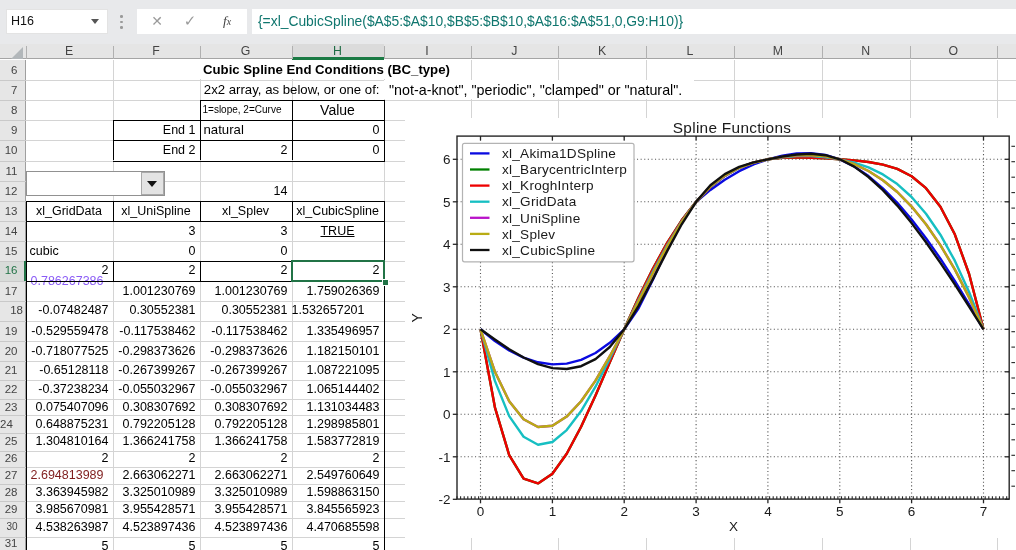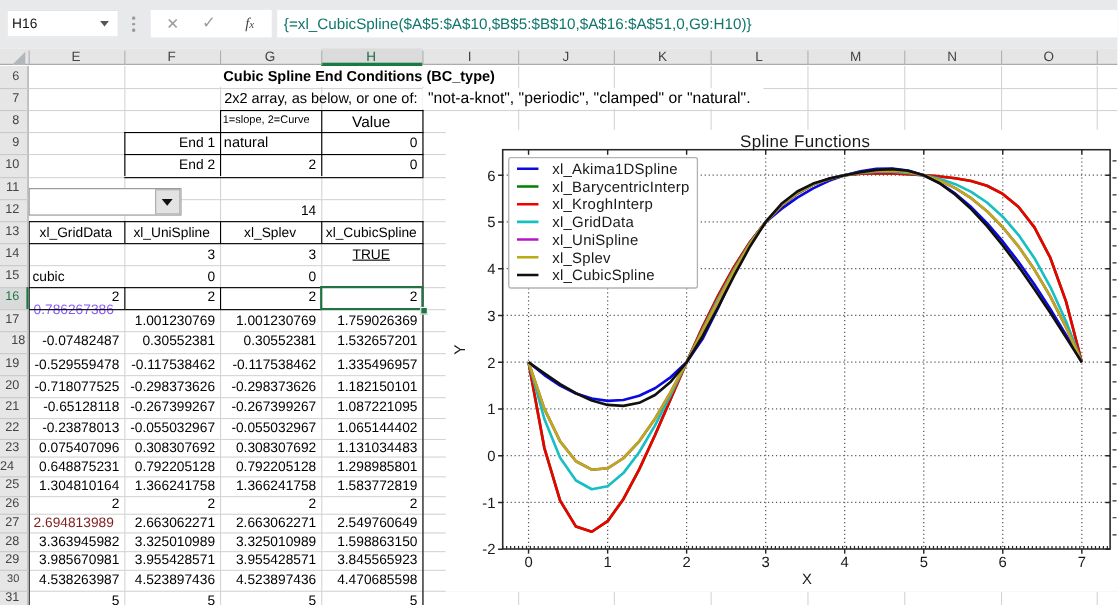--- a/index.html
+++ b/index.html
@@ -77,34 +77,34 @@
 <div style="position:absolute;left:112.5px;top:261.4px;width:87.0px;height:19.6px;line-height:19.6px;font-size:12.5px;color:#000;white-space:nowrap;text-align:right;padding-right:4px;box-sizing:border-box;">2</div>
 <div style="position:absolute;left:199.5px;top:261.4px;width:92.0px;height:19.6px;line-height:19.6px;font-size:12.5px;color:#000;white-space:nowrap;text-align:right;padding-right:4px;box-sizing:border-box;">2</div>
 <div style="position:absolute;left:291.5px;top:261.4px;width:92.0px;height:19.6px;line-height:19.6px;font-size:12.5px;color:#000;white-space:nowrap;text-align:right;padding-right:4px;box-sizing:border-box;">2</div>
 <div style="position:absolute;left:25.5px;top:271px;width:87.0px;height:20.0px;line-height:20.0px;font-size:12.5px;color:#8b5cf6;white-space:nowrap;text-align:center;padding-right:4px;box-sizing:border-box;">0.786267386</div>
 <div style="position:absolute;left:112.5px;top:281.0px;width:87.0px;height:20.0px;line-height:20.0px;font-size:12.5px;color:#000;white-space:nowrap;text-align:right;padding-right:4px;box-sizing:border-box;">1.001230769</div>
 <div style="position:absolute;left:199.5px;top:281.0px;width:92.0px;height:20.0px;line-height:20.0px;font-size:12.5px;color:#000;white-space:nowrap;text-align:right;padding-right:4px;box-sizing:border-box;">1.001230769</div>
 <div style="position:absolute;left:291.5px;top:281.0px;width:92.0px;height:20.0px;line-height:20.0px;font-size:12.5px;color:#000;white-space:nowrap;text-align:right;padding-right:4px;box-sizing:border-box;">1.759026369</div>
 <div style="position:absolute;left:25.5px;top:301.0px;width:87.0px;height:19.5px;line-height:19.5px;font-size:12.5px;color:#000;white-space:nowrap;text-align:right;padding-right:4px;box-sizing:border-box;">-0.07482487</div>
 <div style="position:absolute;left:112.5px;top:301.0px;width:87.0px;height:19.5px;line-height:19.5px;font-size:12.5px;color:#000;white-space:nowrap;text-align:right;padding-right:4px;box-sizing:border-box;">0.30552381</div>
 <div style="position:absolute;left:199.5px;top:301.0px;width:92.0px;height:19.5px;line-height:19.5px;font-size:12.5px;color:#000;white-space:nowrap;text-align:right;padding-right:4px;box-sizing:border-box;">0.30552381</div>
-<div style="position:absolute;left:291.5px;top:301.0px;width:92.0px;height:19.5px;line-height:19.5px;font-size:12.5px;color:#000;white-space:nowrap;text-align:right;padding-right:4px;box-sizing:border-box;">1.532657201</div>
+<div style="position:absolute;left:291.5px;top:301.0px;width:92.0px;height:19.5px;line-height:19.5px;font-size:12.5px;color:#000;white-space:nowrap;text-align:left;padding-right:4px;box-sizing:border-box;">1.532657201</div>
 <div style="position:absolute;left:25.5px;top:320.5px;width:87.0px;height:20.0px;line-height:20.0px;font-size:12.5px;color:#000;white-space:nowrap;text-align:right;padding-right:4px;box-sizing:border-box;">-0.529559478</div>
 <div style="position:absolute;left:112.5px;top:320.5px;width:87.0px;height:20.0px;line-height:20.0px;font-size:12.5px;color:#000;white-space:nowrap;text-align:right;padding-right:4px;box-sizing:border-box;">-0.117538462</div>
 <div style="position:absolute;left:199.5px;top:320.5px;width:92.0px;height:20.0px;line-height:20.0px;font-size:12.5px;color:#000;white-space:nowrap;text-align:right;padding-right:4px;box-sizing:border-box;">-0.117538462</div>
 <div style="position:absolute;left:291.5px;top:320.5px;width:92.0px;height:20.0px;line-height:20.0px;font-size:12.5px;color:#000;white-space:nowrap;text-align:right;padding-right:4px;box-sizing:border-box;">1.335496957</div>
 <div style="position:absolute;left:25.5px;top:340.5px;width:87.0px;height:20.4px;line-height:20.4px;font-size:12.5px;color:#000;white-space:nowrap;text-align:right;padding-right:4px;box-sizing:border-box;">-0.718077525</div>
 <div style="position:absolute;left:112.5px;top:340.5px;width:87.0px;height:20.4px;line-height:20.4px;font-size:12.5px;color:#000;white-space:nowrap;text-align:right;padding-right:4px;box-sizing:border-box;">-0.298373626</div>
 <div style="position:absolute;left:199.5px;top:340.5px;width:92.0px;height:20.4px;line-height:20.4px;font-size:12.5px;color:#000;white-space:nowrap;text-align:right;padding-right:4px;box-sizing:border-box;">-0.298373626</div>
 <div style="position:absolute;left:291.5px;top:340.5px;width:92.0px;height:20.4px;line-height:20.4px;font-size:12.5px;color:#000;white-space:nowrap;text-align:right;padding-right:4px;box-sizing:border-box;">1.182150101</div>
 <div style="position:absolute;left:25.5px;top:360.9px;width:87.0px;height:19.3px;line-height:19.3px;font-size:12.5px;color:#000;white-space:nowrap;text-align:right;padding-right:4px;box-sizing:border-box;">-0.65128118</div>
 <div style="position:absolute;left:112.5px;top:360.9px;width:87.0px;height:19.3px;line-height:19.3px;font-size:12.5px;color:#000;white-space:nowrap;text-align:right;padding-right:4px;box-sizing:border-box;">-0.267399267</div>
 <div style="position:absolute;left:199.5px;top:360.9px;width:92.0px;height:19.3px;line-height:19.3px;font-size:12.5px;color:#000;white-space:nowrap;text-align:right;padding-right:4px;box-sizing:border-box;">-0.267399267</div>
 <div style="position:absolute;left:291.5px;top:360.9px;width:92.0px;height:19.3px;line-height:19.3px;font-size:12.5px;color:#000;white-space:nowrap;text-align:right;padding-right:4px;box-sizing:border-box;">1.087221095</div>
-<div style="position:absolute;left:25.5px;top:380.2px;width:87.0px;height:18.5px;line-height:18.5px;font-size:12.5px;color:#000;white-space:nowrap;text-align:right;padding-right:4px;box-sizing:border-box;">-0.23878013</div>
+<div style="position:absolute;left:25.5px;top:380.2px;width:87.0px;height:18.5px;line-height:18.5px;font-size:12.5px;color:#000;white-space:nowrap;text-align:right;padding-right:4px;box-sizing:border-box;">-0.37238234</div>
 <div style="position:absolute;left:112.5px;top:380.2px;width:87.0px;height:18.5px;line-height:18.5px;font-size:12.5px;color:#000;white-space:nowrap;text-align:right;padding-right:4px;box-sizing:border-box;">-0.055032967</div>
 <div style="position:absolute;left:199.5px;top:380.2px;width:92.0px;height:18.5px;line-height:18.5px;font-size:12.5px;color:#000;white-space:nowrap;text-align:right;padding-right:4px;box-sizing:border-box;">-0.055032967</div>
 <div style="position:absolute;left:291.5px;top:380.2px;width:92.0px;height:18.5px;line-height:18.5px;font-size:12.5px;color:#000;white-space:nowrap;text-align:right;padding-right:4px;box-sizing:border-box;">1.065144402</div>
 <div style="position:absolute;left:25.5px;top:398.7px;width:87.0px;height:16.6px;line-height:16.6px;font-size:12.5px;color:#000;white-space:nowrap;text-align:right;padding-right:4px;box-sizing:border-box;">0.075407096</div>
 <div style="position:absolute;left:112.5px;top:398.7px;width:87.0px;height:16.6px;line-height:16.6px;font-size:12.5px;color:#000;white-space:nowrap;text-align:right;padding-right:4px;box-sizing:border-box;">0.308307692</div>
 <div style="position:absolute;left:199.5px;top:398.7px;width:92.0px;height:16.6px;line-height:16.6px;font-size:12.5px;color:#000;white-space:nowrap;text-align:right;padding-right:4px;box-sizing:border-box;">0.308307692</div>
 <div style="position:absolute;left:291.5px;top:398.7px;width:92.0px;height:16.6px;line-height:16.6px;font-size:12.5px;color:#000;white-space:nowrap;text-align:right;padding-right:4px;box-sizing:border-box;">1.131034483</div>
 <div style="position:absolute;left:25.5px;top:415.3px;width:87.0px;height:18.1px;line-height:18.1px;font-size:12.5px;color:#000;white-space:nowrap;text-align:right;padding-right:4px;box-sizing:border-box;">0.648875231</div>
 <div style="position:absolute;left:112.5px;top:415.3px;width:87.0px;height:18.1px;line-height:18.1px;font-size:12.5px;color:#000;white-space:nowrap;text-align:right;padding-right:4px;box-sizing:border-box;">0.792205128</div>
 <div style="position:absolute;left:199.5px;top:415.3px;width:92.0px;height:18.1px;line-height:18.1px;font-size:12.5px;color:#000;white-space:nowrap;text-align:right;padding-right:4px;box-sizing:border-box;">0.792205128</div>

